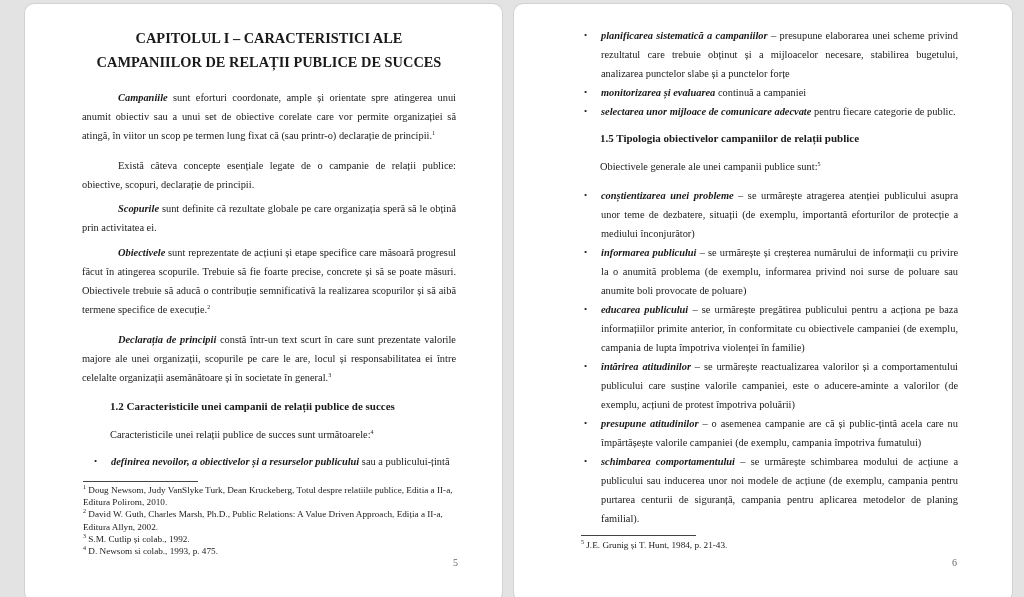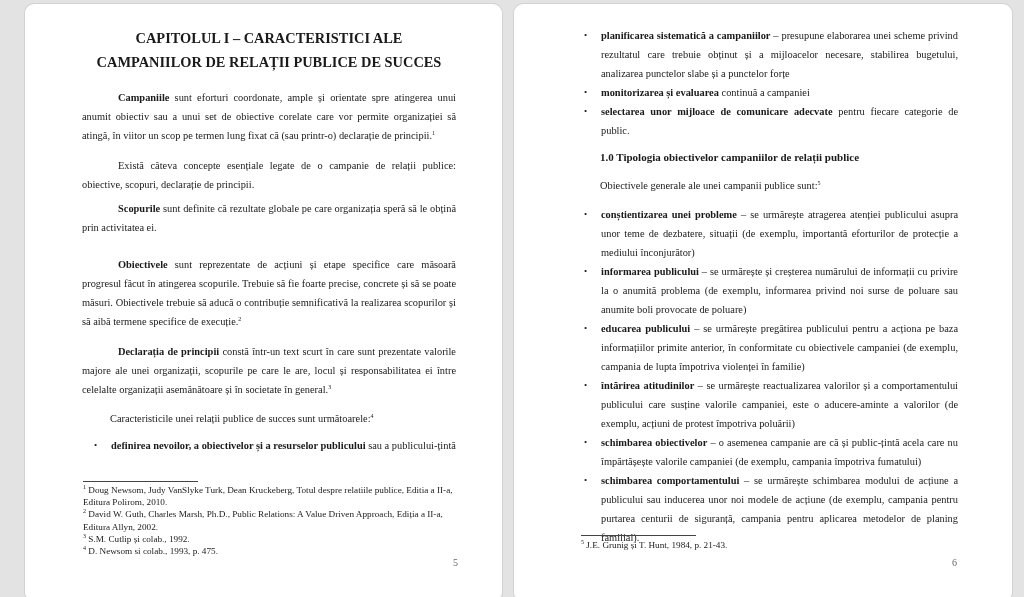--- a/index.html
+++ b/index.html
@@ -22,21 +22,21 @@
   #page6 .content { left:66px; width:378px; top:22px; }
   h1 {
     font-size:14.4px; font-weight:bold; text-align:center; margin:0; line-height:24px;
     padding-top:0;
   }
   h2 { font-size:11px; font-weight:bold; margin:0; line-height:18px; }
   p { margin:0; text-align:justify; }
   .indent { text-indent:36px; }
   .sub { text-indent:20px; }
   sup { font-size:6px; line-height:0; vertical-align:super; }
-  .term { font-weight:bold; }
+  .term { font-weight:bold; font-style:italic; }
   ul { list-style:none; margin:0; padding:0; }
   li { position:relative; padding-left:21px; text-align:justify; }
   li .bullet { position:absolute; left:4px; top:0; font-size:9px; }
   .fn-rule { position:absolute; width:115px; height:0; border-top:1px solid #444; }
   .footnotes { position:absolute; font-size:9.2px; line-height:12.2px; }
   #page5 .fn-rule { left:58px; top:477px; }
   #page5 .footnotes { left:58px; top:480px; width:380px; }
   #page6 .fn-rule { left:67px; top:531px; }
   #page6 .footnotes { left:67px; top:535px; width:380px; }
   .pagenum { position:absolute; font-size:10px; color:#666; }
@@ -49,32 +49,33 @@
 <div class="page" id="page5">
   <div class="content">
     <h1 style="margin-bottom:14px;">CAPITOLUL I – CARACTERISTICI ALE CAMPANIILOR DE RELAȚII PUBLICE DE SUCCES</h1>
 
     <p class="indent" style="margin-bottom:11px;">
       <span class="term">Campaniile</span><span> sunt eforturi coordonate, ample și orientate spre atingerea unui anumit obiectiv sau a unui set de obiective corelate care vor permite organizației să atingă, în viitor un scop pe termen lung fixat că (sau printr-o) declarație de principii.</span><sup>1</sup>
     </p>
 
     <p class="indent" style="margin-bottom:5px;">Există câteva concepte esențiale legate de o campanie de relații publice: obiective, scopuri, declarație de principii.</p>
 
-    <p class="indent" style="margin-bottom:18px;">
+    <p class="indent" style="margin-bottom:6px;">
       <span class="term">Scopurile</span><span> sunt definite că rezultate globale pe care organizația speră să le obțină prin activitatea ei.</span>
     </p>
 
     <p class="indent" style="margin-bottom:11px;">
       <span class="term">Obiectivele</span><span> sunt reprezentate de acțiuni și etape specifice care măsoară progresul făcut în atingerea scopurile. Trebuie să fie foarte precise, concrete și să se poate măsuri. Obiectivele trebuie să aducă o contribuție semnificativă la realizarea scopurilor și să aibă termene specifice de execuție.</span><sup>2</sup>
     </p>
 
     <p class="indent" style="margin-bottom:10px;">
       <span class="term">Declarația de principii</span><span> constă într-un text scurt în care sunt prezentate valorile majore ale unei organizații, scopurile pe care le are, locul și responsabilitatea ei între celelalte organizații asemănătoare și în societate în general.</span><sup>3</sup>
     </p>
 
+    <h2 style="padding-left:28px;margin-bottom:10px;">1.2 Caracteristicile unei campanii de relații publice de succes</h2>
 
     <p class="sub" style="padding-left:8px;margin-bottom:8px;">
       <span>Caracteristicile unei relații publice de succes sunt următoarele:</span><sup>4</sup>
     </p>
 
     <ul style="padding-left:8px;">
       <li>
         <span class="bullet">•</span>
         <span class="term">definirea nevoilor, a obiectivelor și a resurselor publicului</span><span> sau a publicului-țintă</span>
       </li>
@@ -101,32 +102,32 @@
       <li>
         <span class="bullet">•</span>
         <span class="term">monitorizarea și evaluarea</span><span> continuă a campaniei</span>
       </li>
       <li>
         <span class="bullet">•</span>
         <span class="term">selectarea unor mijloace de comunicare adecvate</span><span> pentru fiecare categorie de public.</span>
       </li>
     </ul>
 
-    <h2 style="padding-left:20px;margin-bottom:10px;">1.0  Tipologia obiectivelor campaniilor de relații publice</h2>
+    <h2 style="padding-left:20px;margin-bottom:10px;">1.5  Tipologia obiectivelor campaniilor de relații publice</h2>
 
     <p style="padding-left:20px;margin-bottom:10px;">
       <span>Obiectivele generale ale unei campanii publice sunt:</span><sup>5</sup>
     </p>
 
     <ul style="margin-bottom:10px;">
       <li><span class="bullet">•</span><span class="term">conștientizarea unei probleme</span><span> – se urmărește atragerea atenției publicului asupra unor teme de dezbatere, situații (de exemplu, importantă eforturilor de protecție a mediului înconjurător)</span></li>
       <li><span class="bullet">•</span><span class="term">informarea publicului</span><span> – se urmărește și creșterea numărului de informații cu privire la o anumită problema (de exemplu, informarea privind noi surse de poluare sau anumite boli provocate de poluare)</span></li>
       <li><span class="bullet">•</span><span class="term">educarea publicului</span><span> – se urmărește pregătirea publicului pentru a acționa pe baza informațiilor primite anterior, în conformitate cu obiectivele campaniei (de exemplu, campania de lupta împotriva violenței în familie)</span></li>
       <li><span class="bullet">•</span><span class="term">întărirea atitudinilor</span><span> – se urmărește reactualizarea valorilor și a comportamentului publicului care susține valorile campaniei, este o aducere-aminte a valorilor (de exemplu, acțiuni de protest împotriva poluării)</span></li>
-      <li><span class="bullet">•</span><span class="term">schimbarea obiectivelor</span><span> – o asemenea campanie are că și public-țintă acela care nu împărtășește valorile campaniei (de exemplu, campania împotriva fumatului)</span></li>
+      <li><span class="bullet">•</span><span class="term">presupune atitudinilor</span><span> – o asemenea campanie are că și public-țintă acela care nu împărtășește valorile campaniei (de exemplu, campania împotriva fumatului)</span></li>
       <li><span class="bullet">•</span><span class="term">schimbarea comportamentului</span><span> – se urmărește schimbarea modului de acțiune a publicului sau inducerea unor noi modele de acțiune (de exemplu, campania pentru purtarea centurii de siguranță, campania pentru aplicarea metodelor de planing familial).</span></li>
     </ul>
 
   </div>
 
   <div class="fn-rule"></div>
   <div class="footnotes">
     <div><sup>5</sup><span> J.E. Grunig și T. Hunt, 1984, p. 21-43.</span></div>
   </div>
   <div class="pagenum">6</div>

